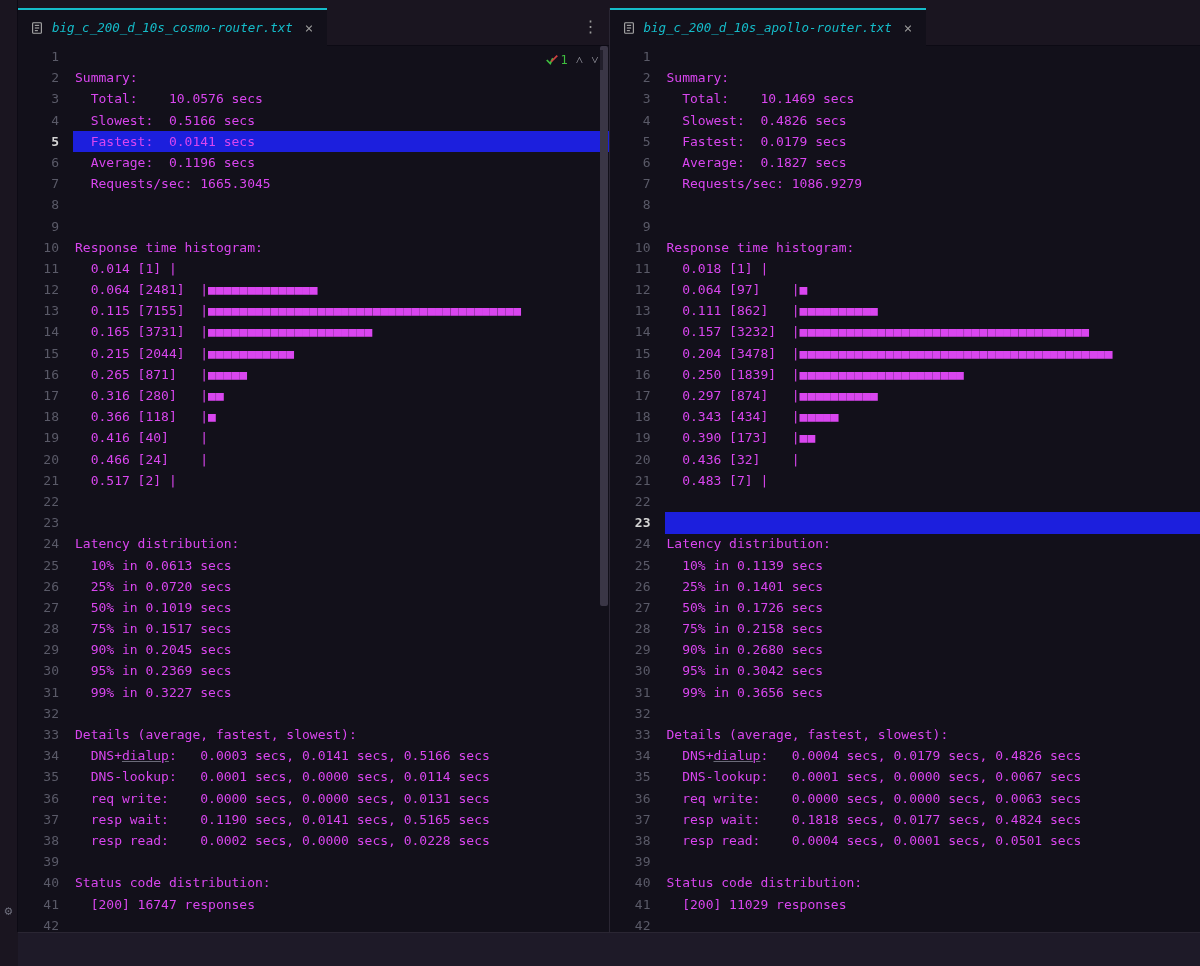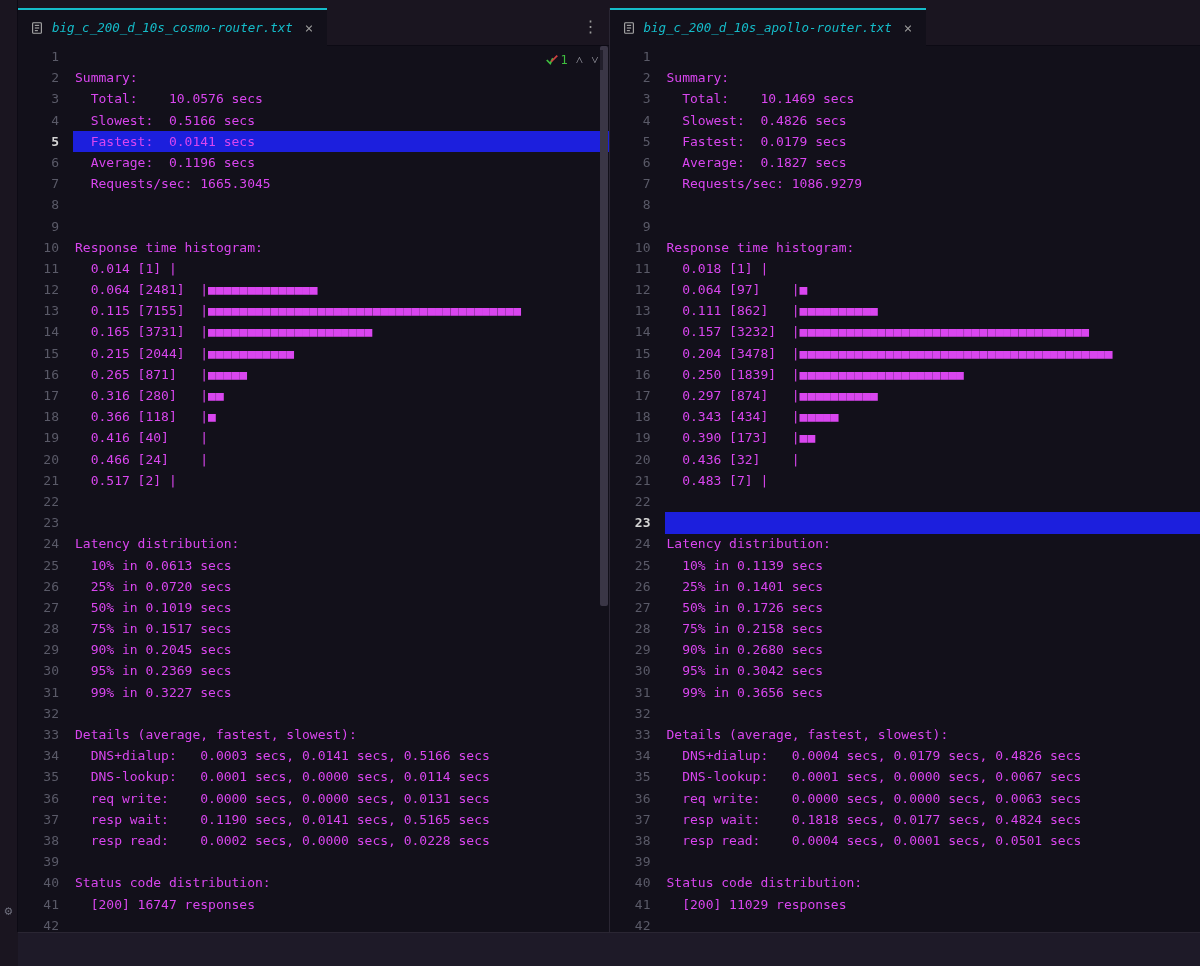--- a/index.html
+++ b/index.html
@@ -112,21 +112,21 @@
   }
   .hl-full-right {
     position: absolute;
     left: 0; right: 0;
     top: calc(38px + 21.2px * 22);
     height: 21.2px;
     background: #1c1fdd;
     z-index: 0;
   }
   .gutter, .code { position: relative; z-index: 1; }
-  .underline { text-decoration-style: solid; text-decoration-color: #6a6a78;}
+  .underline { text-decoration: underline; text-decoration-style: solid; text-decoration-color: #6a6a78;}
   .overlay-controls {
     position: absolute;
     top: 42px;
     right: 6px;
     height: 20px;
     display: flex;
     align-items: center;
     gap: 8px;
     color: #bdbdbd;
     font-size: 12px;

